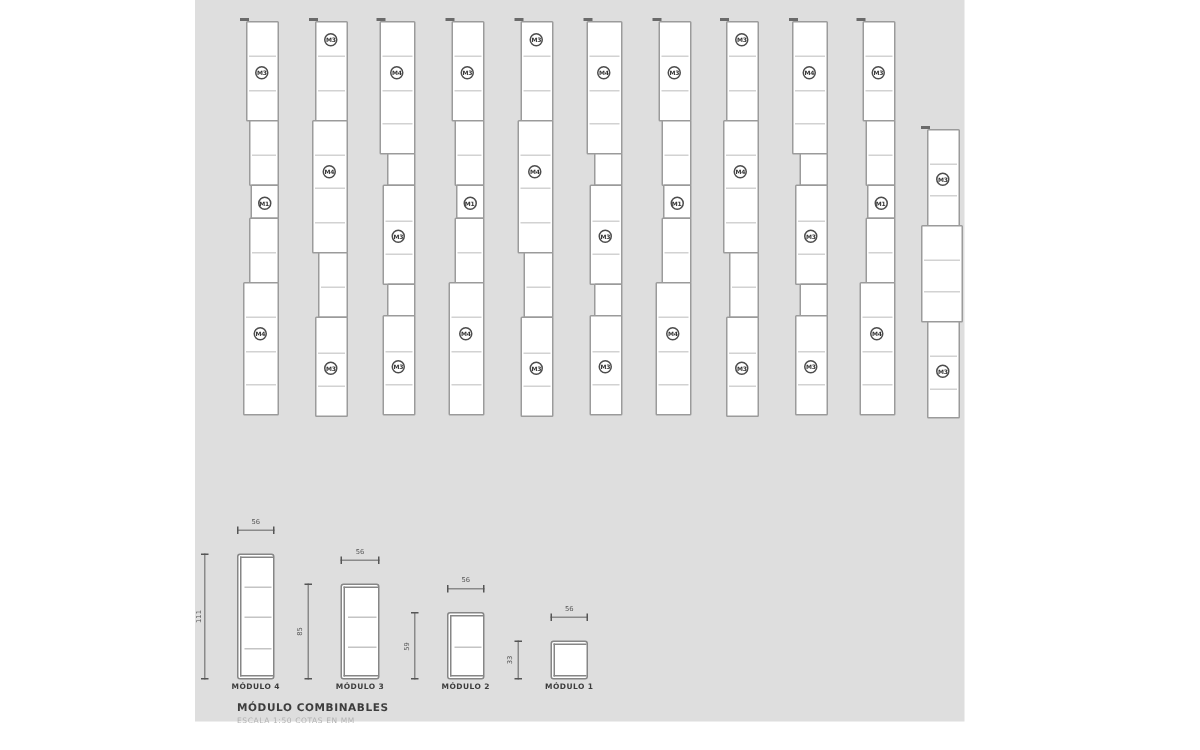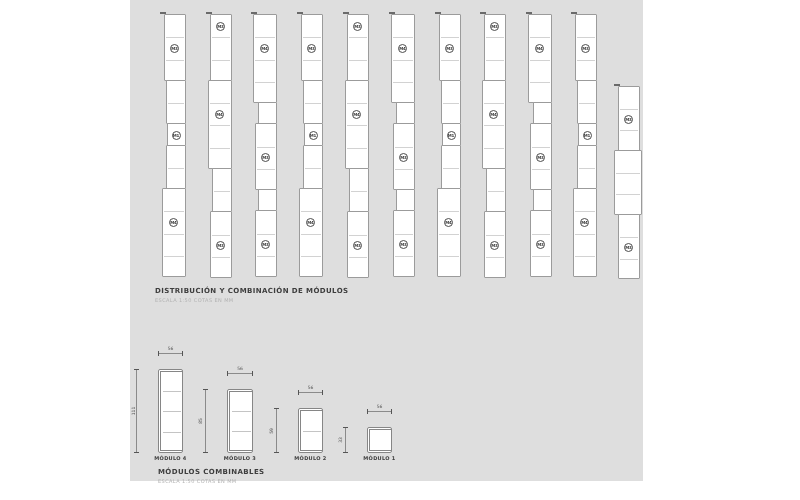--- a/index.html
+++ b/index.html
@@ -291,24 +291,20 @@
           <div class="shelf" style="top: 43.4px;"></div>
         </div>
         <div class="module" style="width: 22px; height: 65.1px;">
           <div class="shelf" style="top: 21.7px;"></div>
           <div class="shelf" style="top: 43.4px;"></div>
           <div class="marker" style="top: 28.05px;">M3</div>
         </div>
       </div>
     </div>
 
-  <div class="title-block" id="top-title-block" style="left: 155px; top: 287px;">
-    <div class="title-main">DISTRIBUCIÓN Y COMBINACIÓN DE MÓDULOS</div>
-    <div class="title-sub">ESCALA 1:50 COTAS EN MM</div>
-  </div>
 
   <div id="legend-layer">
       <div class="legend-box" style="left: 158px; top: 369px; width: 25px; height: 84px;">
         <div class="legend-inner"></div>
         <div class="legend-shelf" style="top: 20.5px;"></div>
         <div class="legend-shelf" style="top: 41px;"></div>
         <div class="legend-shelf" style="top: 61.5px;"></div>
       </div>
       <div class="dim-h" style="left: 158px; top: 353px; width: 25px;">
         <div class="t" style="left:0"></div>
@@ -362,16 +358,16 @@
       </div>
       <div class="dim-v" style="left: 345px; top: 427px; height: 26px;">
         <div class="t" style="top:0"></div>
                   <div class="t" style="bottom:0"></div>
                   <div class="lab">33</div>
       </div>
       <div class="legend-name" style="left: 379.5px; top: 455px;">MÓDULO 1</div>
     </div>
 
   <div class="title-block" id="bottom-title-block" style="left: 158px; top: 468px;">
-    <div class="title-main">MÓDULOS COMBINABLES</div>
+    <div class="title-main">MÓDULO COMBINABLES</div>
     <div class="title-sub">ESCALA 1:50 COTAS EN MM</div>
   </div>
 </div>
 
 </body></html>

